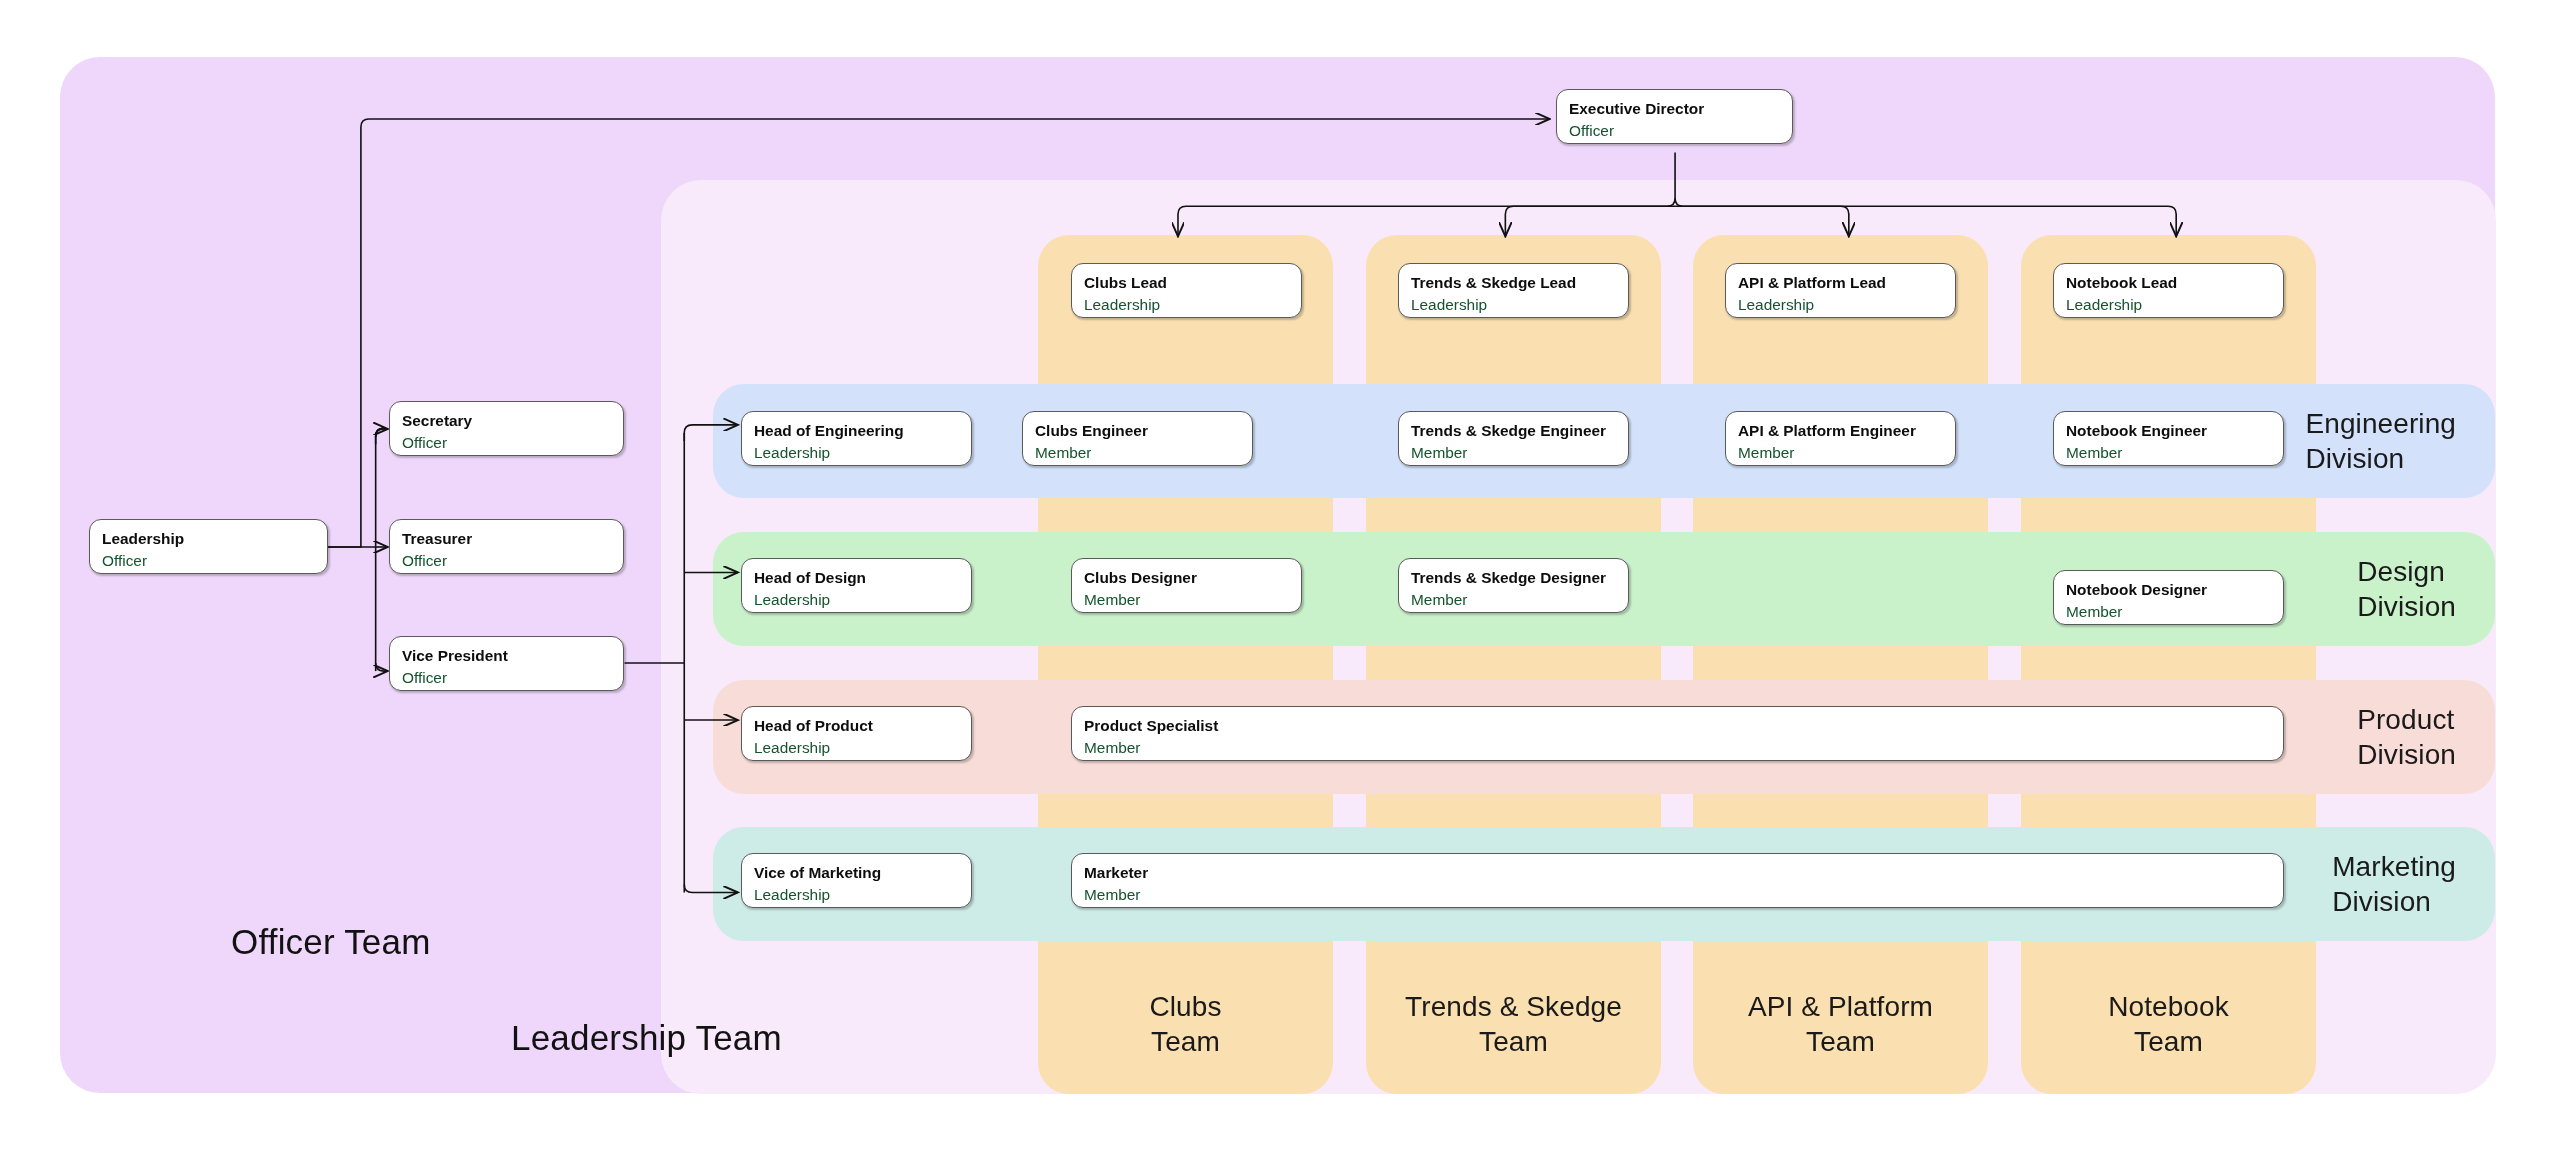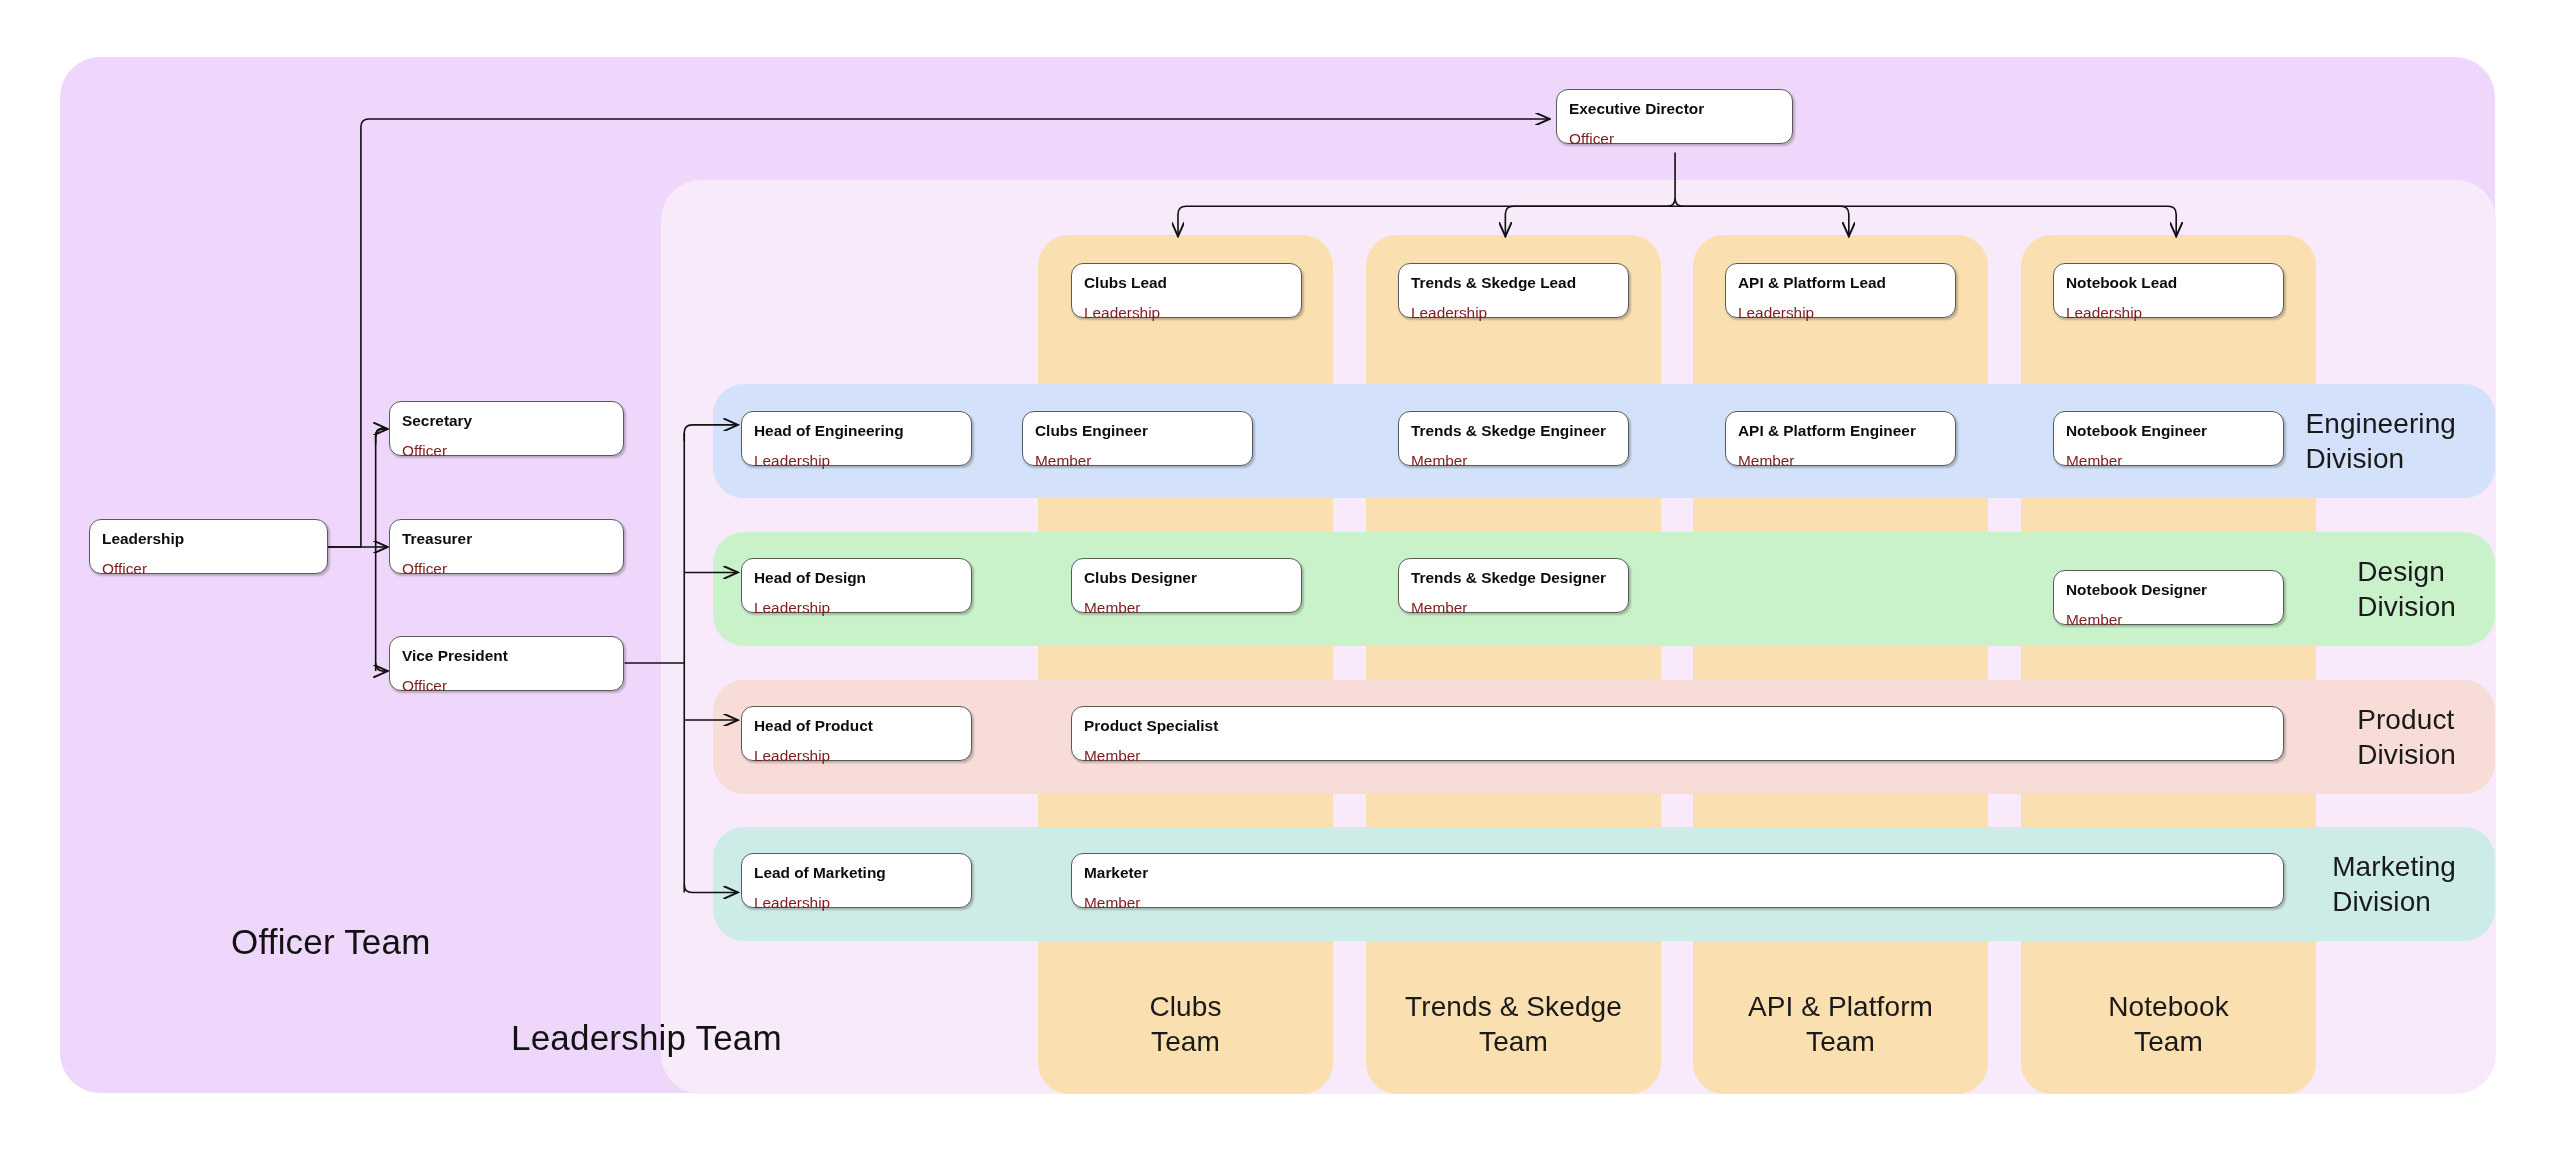--- a/index.html
+++ b/index.html
@@ -86,23 +86,23 @@
   .node .title {
     font-size: 15.4px;
     font-weight: bold;
     color: #0d0d0d;
     line-height: 1.25;
     white-space: nowrap;
   }
   .node .subtitle {
     font-size: 15.4px;
     font-weight: normal;
-    color: #7f1d1d;
+    color: #14532d;
     line-height: 1.35;
-    margin-top: 10px;
+    margin-top: 2px;
     white-space: nowrap;
   }
 
   
   .region-caption {
     position: absolute;
     font-size: 35px;
     color: #121212;
     letter-spacing: 0.2px;
   }
@@ -271,21 +271,21 @@
   <div class="node" style="left:741px; top:706px; width:231px; height:55px;">
     <div class="title">Head of Product</div>
     <div class="subtitle">Leadership</div>
   </div>
   <div class="node" style="left:1071px; top:706px; width:1213px; height:55px;">
     <div class="title">Product Specialist</div>
     <div class="subtitle">Member</div>
   </div>
 
   <div class="node" style="left:741px; top:853px; width:231px; height:55px;">
-    <div class="title">Lead of Marketing</div>
+    <div class="title">Vice of Marketing</div>
     <div class="subtitle">Leadership</div>
   </div>
   <div class="node" style="left:1071px; top:853px; width:1213px; height:55px;">
     <div class="title">Marketer</div>
     <div class="subtitle">Member</div>
   </div>
 
   <div class="region-caption" style="left:231px; top:922px;">Officer Team</div>
   <div class="region-caption" style="left:511px; top:1018px;">Leadership Team</div>
 

